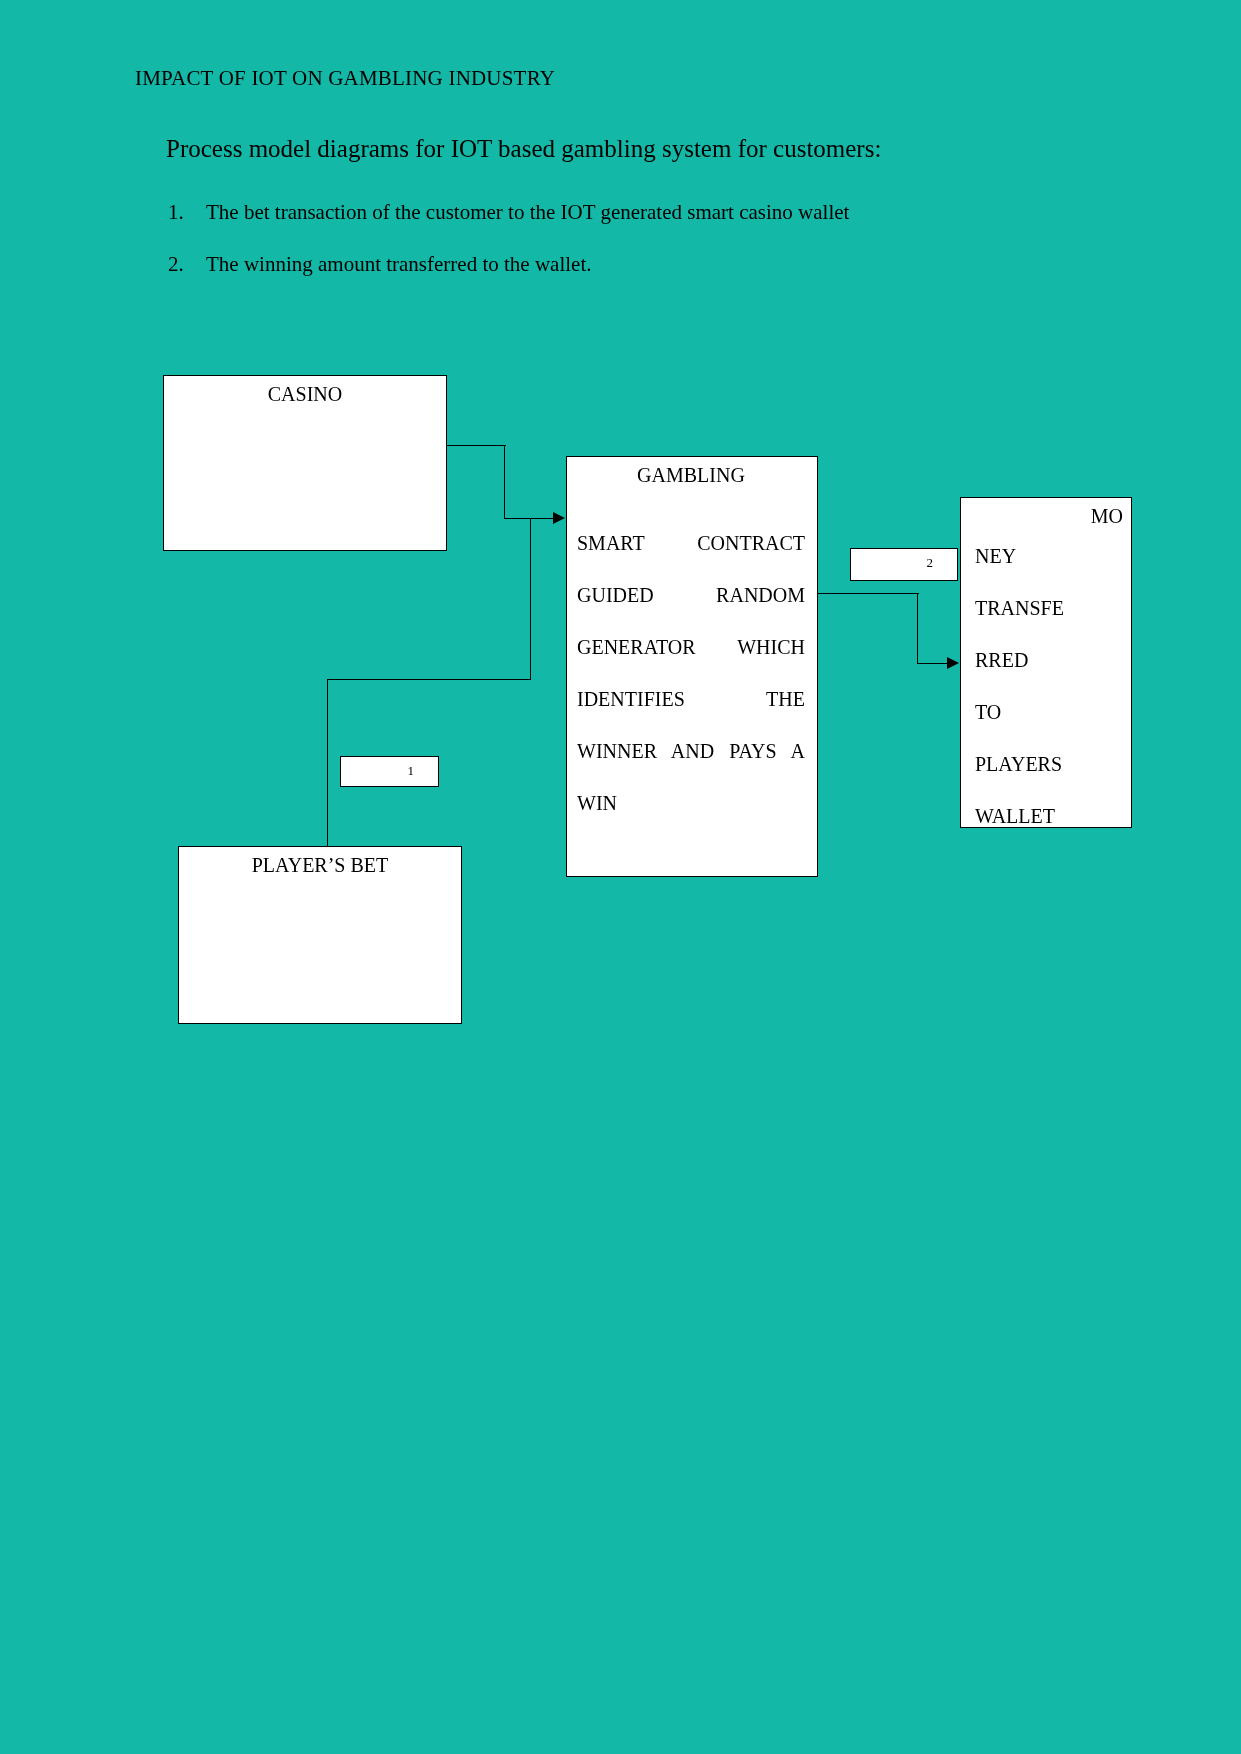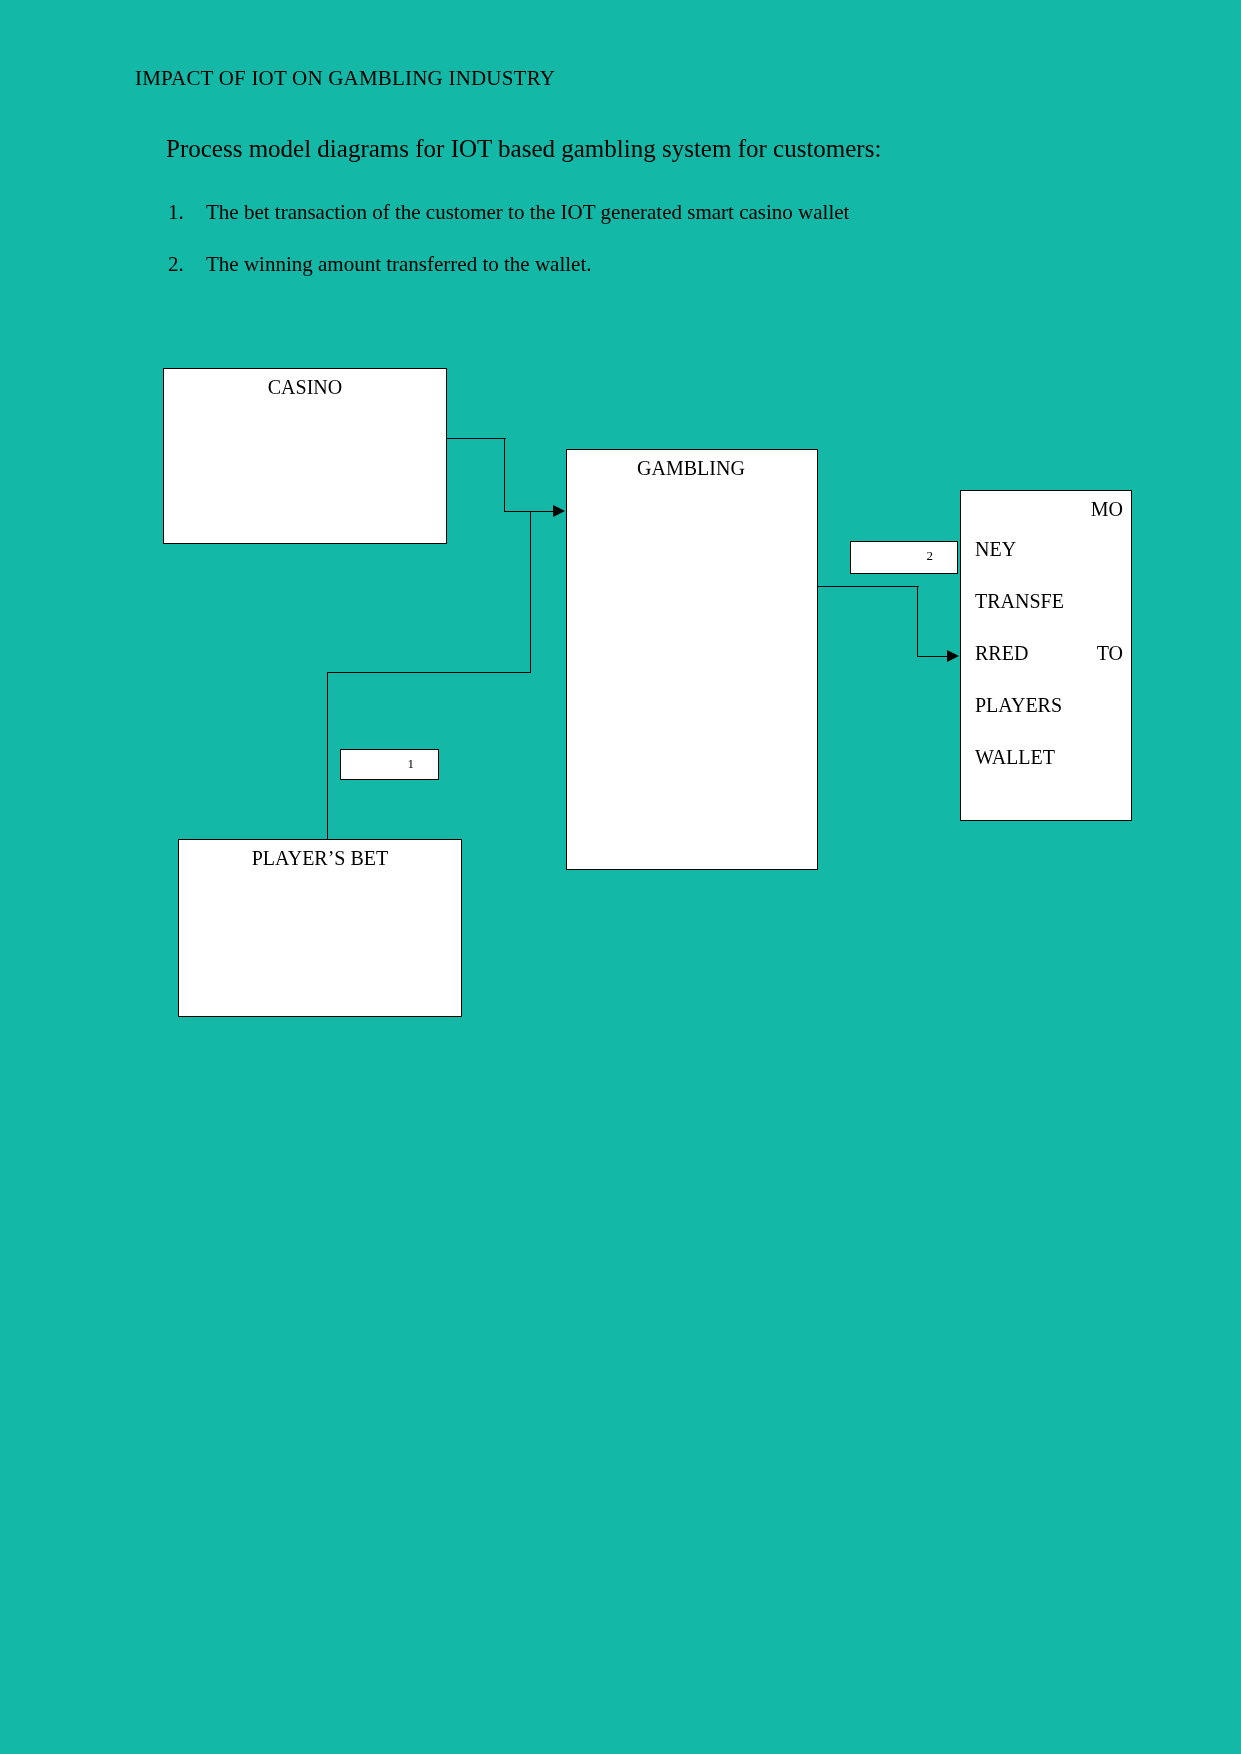--- a/index.html
+++ b/index.html
@@ -53,21 +53,21 @@
     position: absolute;
     left: 0;
     top: 0;
     font-size: 21px;
   }
 
   
   #diagram {
     position: absolute;
     left: 0;
-    top: 9px;
+    top: 16px;
     width: 1241px;
     height: 1729px;
   }
   .node {
     position: absolute;
     border: 1.4px solid #000000;
     background: #ffffff;
     box-sizing: border-box;
     z-index: 3;
   }
@@ -218,30 +218,31 @@
 
     <div class="node" id="node-casino">
       <div class="node-inner">
         <div class="node-title">CASINO</div>
       </div>
     </div>
 
     <div class="node" id="node-gambling">
       <div class="node-inner">
         <div class="node-title">GAMBLING</div>
+        <div class="node-body">SMART CONTRACT GUIDED RANDOM GENERATOR WHICH IDENTIFIES THE WINNER AND PAYS A WIN</div>
       </div>
     </div>
 
     <div class="node" id="node-money">
       <div class="node-inner">
         <div class="node-title">MO</div>
         <div class="node-body">
           <div>NEY</div>
           <div>TRANSFE</div>
-          <div style="display:flex; justify-content:space-between;">
+          <div style="display:flex; justify-content:space-between;flex-direction:column;">
               <span>RRED</span>
               <span>TO</span>
             </div>
           <div>PLAYERS</div>
           <div>WALLET</div>
         </div>
       </div>
     </div>
 
     <div class="node" id="node-playerbet">

